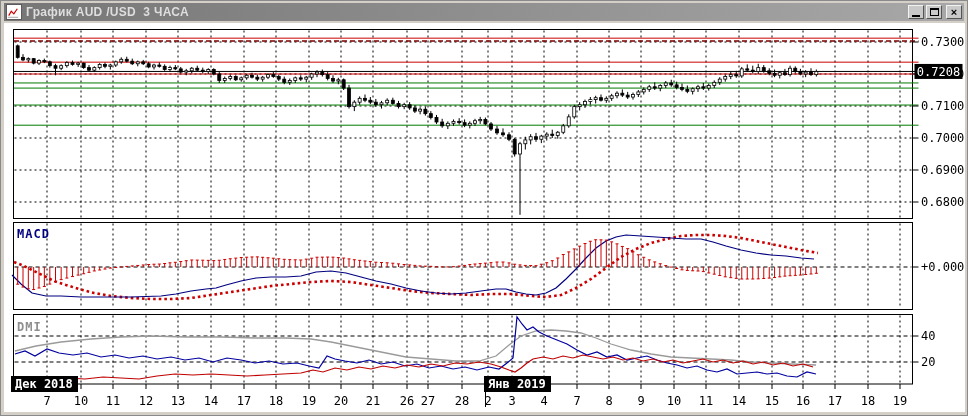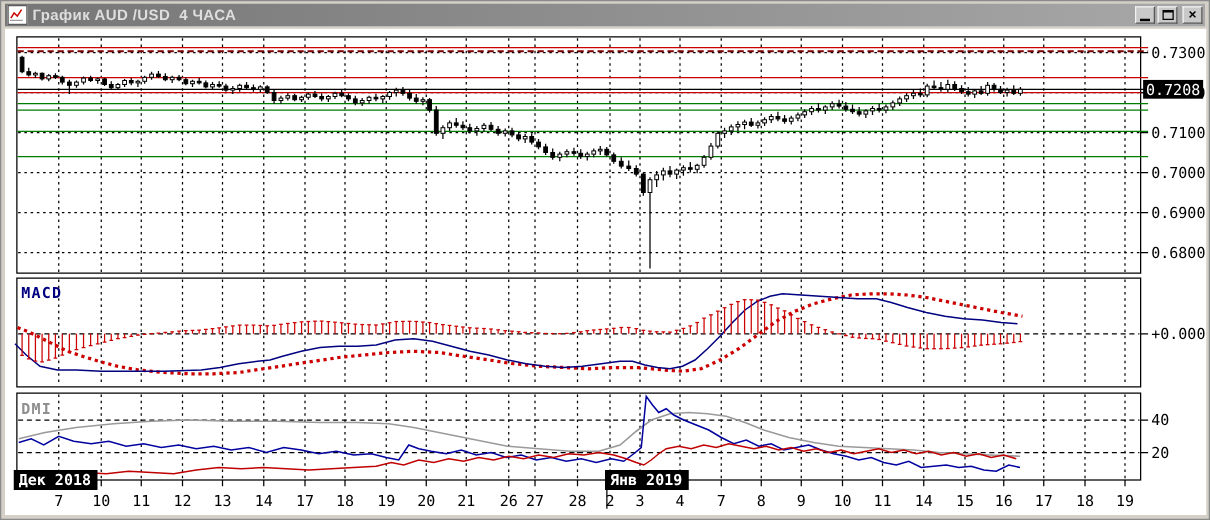--- a/index.html
+++ b/index.html
@@ -847,21 +847,21 @@
       </g>
     </svg>
 
   <div class="titlebar">
     <span class="title-icon">
       <svg width="12" height="12" viewBox="0 0 14 14">
         <polyline points="1,12 13,12" stroke="#9a9a9a" stroke-width="1" fill="none"></polyline>
         <polyline points="2,10 5,5 8,8 12,2" stroke="#cc0000" stroke-width="1.4" fill="none"></polyline>
       </svg>
     </span>
-    <span class="title-text">График AUD /USD  4 ЧАСА</span>
+    <span class="title-text">График AUD /USD  3 ЧАСА</span>
     <span class="tbtn">
         <i class="g-min"></i>
       </span>
     <span class="tbtn">
         <i class="g-max"></i>
       </span>
     <span class="tbtn close">
         <span>×</span>
       </span>
   </div>

